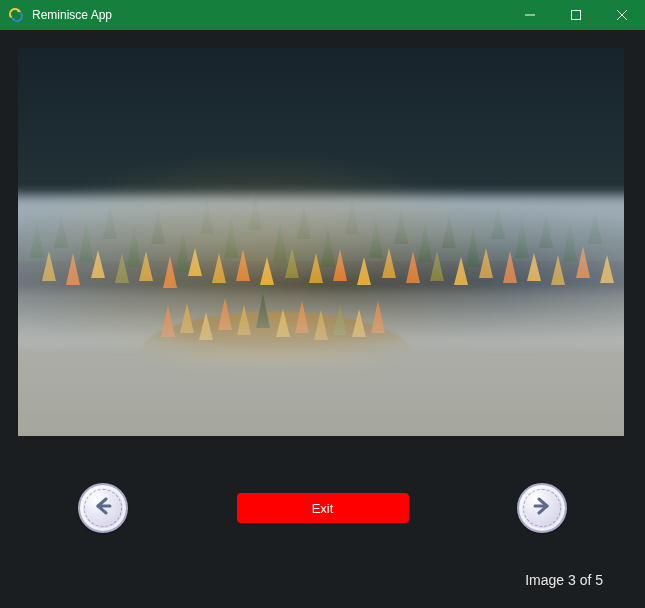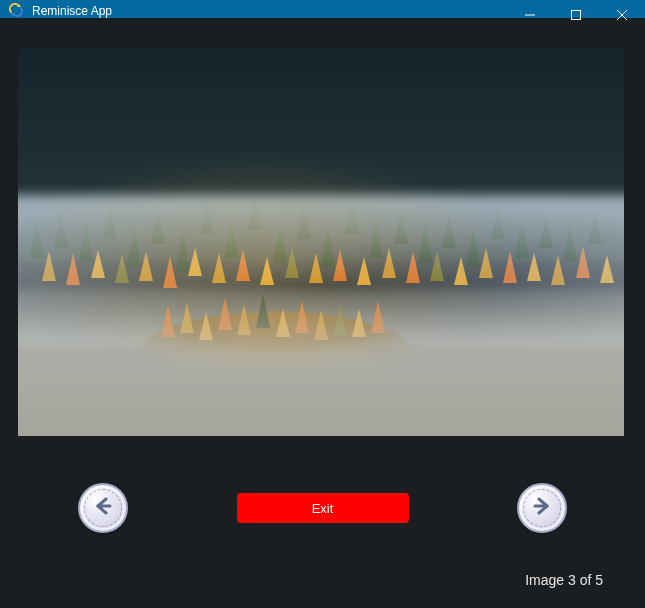--- a/index.html
+++ b/index.html
@@ -5,24 +5,24 @@
   * { box-sizing: border-box; margin: 0; padding: 0; }
   body {
     width: 645px;
     height: 608px;
     background: #1a1e21;
     font-family: "Segoe UI", Arial, sans-serif;
     overflow: hidden;
     position: relative;
   }
   .titlebar {
-    height: 18px;
-    background: #0369a1;
+    height: 30px;
+    background: #15803d;
     display: flex;
-    align-items: flex-end;
+    align-items: center;
     color: #fff;
     font-size: 12px;
   }
   .titlebar .app-icon {
     margin-left: 8px;
     width: 16px; height: 16px;
     display: inline-flex; align-items: center; justify-content: center;
   }
   .titlebar .title {
     margin-left: 8px;

